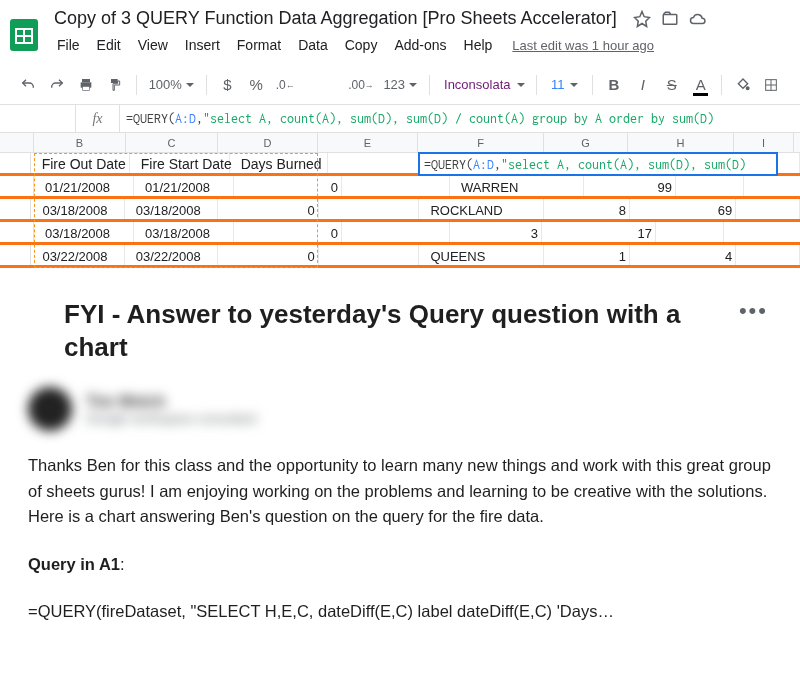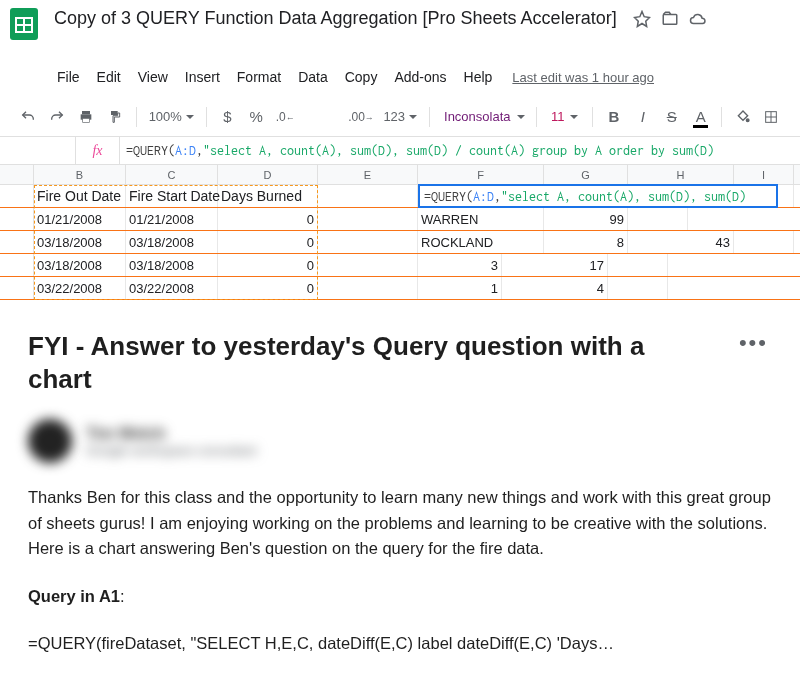--- a/index.html
+++ b/index.html
@@ -1,87 +1,87 @@
 <!DOCTYPE html>
 <html><head>
 <meta charset="utf-8">
 <style>
   * { box-sizing: border-box; margin: 0; padding: 0; }
   body { font-family: Arial, "Helvetica Neue", sans-serif; font-size: 14px; color: #202124; width: 800px; background: #fff; }
   
   
-  .titlebar { display: flex; align-items: flex-start; padding: 6px 10px 2px 10px; }
+  .titlebar { display: flex; align-items: center; padding: 6px 10px 2px 10px; }
   .sheets-logo { width: 28px; height: 36px; margin-right: 12px; display: flex; align-items: center; }
   .sheets-logo svg { width: 28px; height: 36px; }
   .title-area { flex: 1; }
   .doc-title { font-size: 18px; color: #202124; display: inline-block; padding: 2px 4px; }
   .title-icons { display: inline-flex; gap: 10px; margin-left: 8px; vertical-align: middle; color: #5f6368; }
   .title-icons svg { width: 18px; height: 18px; }
   
   
   .menubar { display: flex; gap: 3px; padding: 2px 0 6px 50px; font-size: 14px; color: #202124; align-items: center; }
   .menubar .menu-item { padding: 4px 7px; border-radius: 4px; cursor: pointer; }
   .menubar .last-edit { color: #5f6368; text-decoration: underline; margin-left: 10px; font-size: 13px; }
   
   
   .toolbar { display: flex; align-items: center; gap: 4px; padding: 4px 16px; border-bottom: 1px solid #e0e0e0; height: 40px; }
   .toolbar .tbtn { width: 26px; height: 26px; display: flex; align-items: center; justify-content: center; color: #5f6368; border-radius: 2px; }
   .toolbar .sep { width: 1px; height: 20px; background: #e0e0e0; margin: 0 4px; }
   .toolbar .zoom { font-size: 13px; color: #5f6368; padding: 0 4px; display: flex; align-items: center; gap: 4px; }
   .toolbar .font-select { font-size: 13px; color: #701a75; padding: 0 6px; display: flex; align-items: center; gap: 6px; min-width: 90px; }
-  .toolbar .size-select { font-size: 13px; color: #be185d; padding: 0 6px; display: flex; align-items: center; gap: 6px; }
+  .toolbar .size-select { font-size: 13px; color: #3b82f6; padding: 0 6px; display: flex; align-items: center; gap: 6px; }
   .toolbar svg { width: 16px; height: 16px; }
   .toolbar .dropdown-arrow { width: 0; height: 0; border-left: 4px solid transparent; border-right: 4px solid transparent; border-top: 4px solid #5f6368; }
   .toolbar .fmt { font-weight: normal; font-size: 15px; }
   .toolbar .fmt.bold { font-weight: bold; }
   .toolbar .fmt.italic { font-style: italic; }
   .toolbar .fmt.strike { text-decoration: line-through; }
   .toolbar .text-color { position: relative; }
   .toolbar .text-color .underline-bar { position: absolute; bottom: 2px; left: 5px; right: 5px; height: 3px; background: #000; }
   
   
   .formula-bar { display: flex; align-items: center; height: 28px; border-bottom: 1px solid #e0e0e0; font-size: 13px; }
   .name-box { width: 76px; border-right: 1px solid #e0e0e0; height: 100%; display: flex; align-items: center; justify-content: flex-end; padding-right: 6px; }
-  .fx-label { width: 44px; font-style: italic; color: #ec4899; text-align: center; font-family: serif; font-size: 14px; border-right: 1px solid #e0e0e0; height: 100%; display: flex; align-items: center; justify-content: center; }
+  .fx-label { width: 44px; font-style: italic; color: #737373; text-align: center; font-family: serif; font-size: 14px; border-right: 1px solid #e0e0e0; height: 100%; display: flex; align-items: center; justify-content: center; }
   .formula-content { flex: 1; padding: 0 6px; font-family: 'Inconsolata', 'Courier New', monospace; font-size: 14px; white-space: nowrap; overflow: hidden; }
   .fq-func { color: #404040; }
   .fq-range { color: #3b82f6; }
   .fq-str { color: #16a766; }
   
   
   .col-headers { display: flex; height: 20px; background: #f8f9fa; border-bottom: 1px solid #e0e0e0; font-size: 11px; color: #5f6368; }
   .row-head-corner { width: 34px; border-right: 1px solid #e0e0e0; }
   .col-head { text-align: center; border-right: 1px solid #e0e0e0; line-height: 20px; }
   .cB { width: 92px; }
   .cC { width: 92px; }
   .cD { width: 100px; }
   .cE { width: 100px; }
   .cF { width: 126px; }
   .cG { width: 84px; }
   .cH { width: 106px; }
   .cI { width: 60px; }
   
   
-  .grid-row { display: flex; height: 23px; border-bottom: 1px solid #f97316; font-size: 13px; position: relative; }
+  .grid-row { display: flex; height: 23px; border-bottom: 3px solid #f97316; font-size: 13px; position: relative; gap: 8px; }
   .grid-row .rh { width: 34px; border-right: 1px solid #e0e0e0; }
   .grid-row .cell { border-right: 1px solid #e8e8e8; line-height: 23px; padding: 0 3px; white-space: nowrap; overflow: hidden; }
   .grid-row .cell.num { text-align: right; }
   .header-row { font-size: 14px; }
   .header-row .cell { overflow: visible; }
   
   
   .dashed-box { position: absolute; border: 1px dashed #f7981d; pointer-events: none; }
   
   
   .blue-sel { position: absolute; border: 2px solid #1a73e8; background: #fff; font-family: 'Inconsolata','Courier New',monospace; font-size: 14px; line-height: 22px; padding: 0 4px; white-space: nowrap; overflow: hidden; }
   
   
   .article { padding: 30px 28px 10px 28px; }
   .article-head { display: flex; justify-content: space-between; align-items: flex-start; }
-  .article-title { font-size: 26px; font-weight: bold; color: #1f1f1f; line-height: 1.25; max-width: 640px; }
+  .article-title { font-size: 26px; font-weight: bold; color: #1f1f1f; line-height: 1.25; max-width: 640px; margin-left: 36px; }
   .more-dots { color: #5f6368; font-size: 22px; letter-spacing: 2px; padding: 0 4px; }
   
   .author-row { display: flex; align-items: center; gap: 14px; margin: 24px 0 22px 0; }
   .avatar { width: 44px; height: 44px; border-radius: 50%; background: #222; filter: blur(6px); }
   .author-text { filter: blur(6px); }
   .author-name { font-weight: bold; font-size: 16px; color: #333; }
   .author-sub { font-size: 13px; color: #5f6368; }
   
   .body-text { font-size: 16.5px; line-height: 1.55; color: #1f1f1f; margin-bottom: 22px; }
   .body-text strong { font-weight: bold; }
@@ -109,21 +109,21 @@
           </svg></span>
       <span><svg viewBox="0 0 24 24" fill="none" stroke="#5f6368" stroke-width="2">
             <rect x="3" y="6" width="18" height="13" rx="1"></rect>
             <path d="M3 6l3-3h5l2 3"></path>
           </svg></span>
       <span><svg viewBox="0 0 24 24" fill="none" stroke="#5f6368" stroke-width="2">
             <path d="M6 18a4 4 0 010-8 6 6 0 0111.5 1A3.5 3.5 0 0118 18H6z"></path>
           </svg></span>
     </span>
     
-    <div class="menubar" style="padding-left:0;margin-top:32px;">
+    <div class="menubar" style="padding-left:0;">
       <span class="menu-item">File</span>
       <span class="menu-item">Edit</span>
       <span class="menu-item">View</span>
       <span class="menu-item">Insert</span>
       <span class="menu-item">Format</span>
       <span class="menu-item">Data</span>
       <span class="menu-item">Copy</span>
       <span class="menu-item">Add-ons</span>
       <span class="menu-item">Help</span>
       <span class="last-edit">Last edit was 1 hour ago</span>
@@ -258,39 +258,40 @@
         <div class="cell cI"></div>
       </div>
       <div class="grid-row">
         <div class="rh"></div>
         <div class="cell cB">03/18/2008</div>
         <div class="cell cC">03/18/2008</div>
         <div class="cell cD num">0</div>
         <div class="cell cE"></div>
         <div class="cell cF">ROCKLAND</div>
         <div class="cell cG num">8</div>
-        <div class="cell cH num">43</div>
+        <div class="cell cH num">69</div>
         <div class="cell cI"></div>
       </div>
       <div class="grid-row">
         <div class="rh"></div>
         <div class="cell cB">03/18/2008</div>
         <div class="cell cC">03/18/2008</div>
         <div class="cell cD num">0</div>
         <div class="cell cE"></div>
         <div class="cell cG num">3</div>
         <div class="cell cH num">17</div>
         <div class="cell cI"></div>
       </div>
       <div class="grid-row">
         <div class="rh"></div>
         <div class="cell cB">03/22/2008</div>
         <div class="cell cC">03/22/2008</div>
         <div class="cell cD num">0</div>
         <div class="cell cE"></div>
+        <div class="cell cF">QUEENS</div>
         <div class="cell cG num">1</div>
         <div class="cell cH num">4</div>
         <div class="cell cI"></div>
       </div>
     </div>
 
   <div class="dashed-box" style="top:20px;left:34px;width:284px;height:115px;"></div>
 
   <div class="blue-sel" style="top:19px;left:418px;width:360px;height:24px;">
     <span class="fq-func">=QUERY(</span><span class="fq-range">A:D</span><span class="fq-func">,</span><span class="fq-str">"select A, count(A), sum(D), sum(D)</span>

